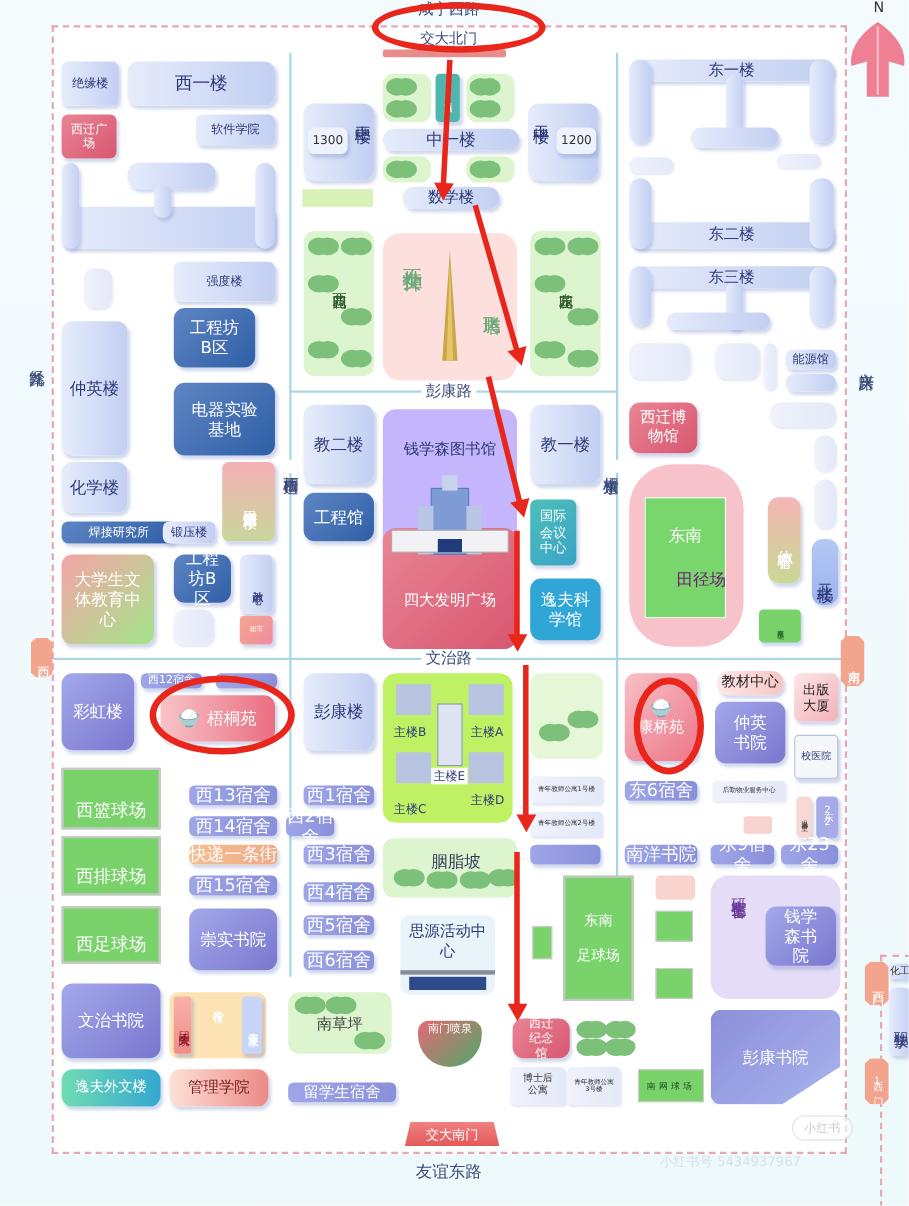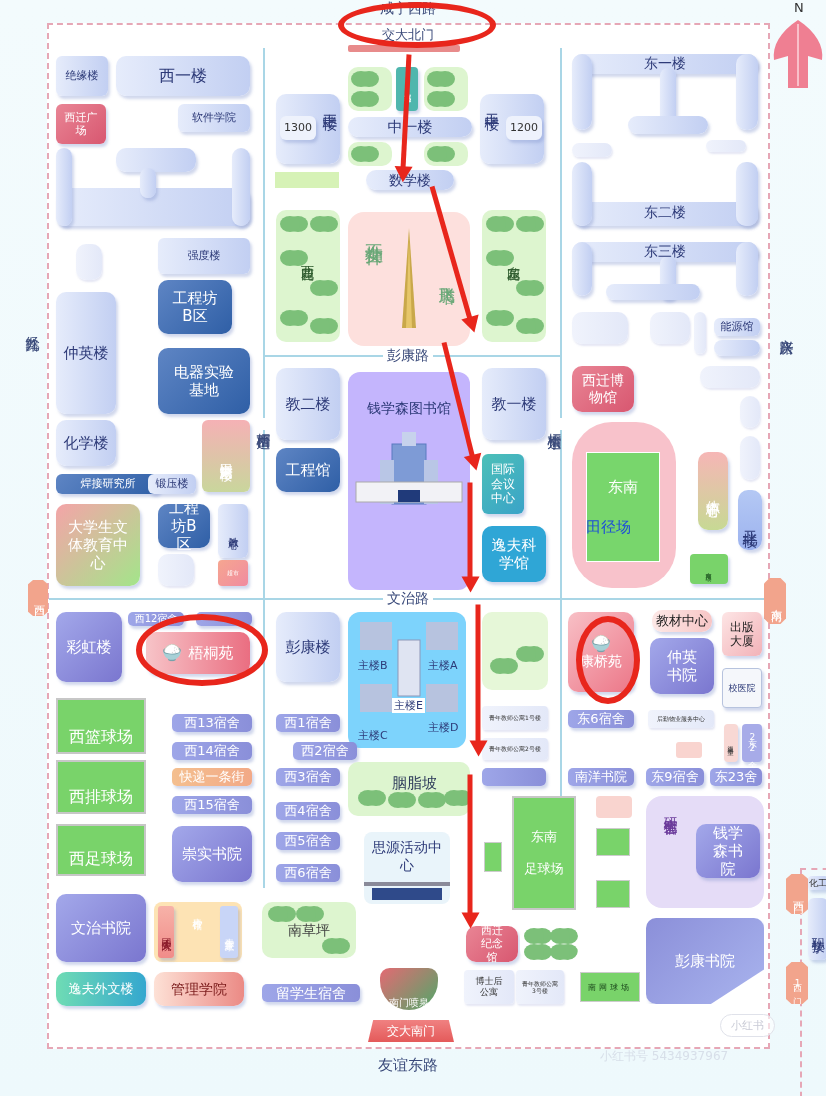--- a/index.html
+++ b/index.html
@@ -8,21 +8,21 @@
 .campus{position:absolute;left:47px;top:23px;width:723px;height:1026px;border:2px dashed #e6a7b6;background:#fff}
 .road-v{position:absolute;width:2px;background:#a9d6e6}
 .road-h{position:absolute;height:2px;background:#a9d6e6}
 .road-label{position:absolute;font-size:14px;color:#3a4a7a;background:#fff;padding:0 4px;white-space:nowrap}
 .vtxt{writing-mode:vertical-rl;text-orientation:upright;letter-spacing:1px}
 .bldg{position:absolute;display:flex;align-items:center;justify-content:center;text-align:center;border-radius:10px;background:linear-gradient(90deg,#e6ecfb,#c2cff2);box-shadow:2px 3px 3px rgba(120,140,200,.35);font-size:15px;color:#2d3a78;line-height:1.2}
 .bldg.sm{font-size:11px;border-radius:6px}
 .bldg.xs{font-size:6px;border-radius:4px;color:#333}
 .dark{background:linear-gradient(135deg,#5e85c4,#2f5fa6);color:#fff}
 .purple{background:linear-gradient(135deg,#a3a8ea,#7a76cf);color:#fff}
-.dorm{background:linear-gradient(90deg,#9ea6e8,#8a8fd9);color:#fff;font-size:13px;border-radius:5px}
+.dorm{background:linear-gradient(90deg,#9ea6e8,#8a8fd9);color:#fff;font-size:16px;border-radius:5px}
 .pink{background:linear-gradient(135deg,#e98595,#d85770);color:#fff}
 .court{position:absolute;background:#79d36a;border:2px solid #c7c7c7;color:#fff;font-size:16px;display:flex;align-items:flex-end;justify-content:center;padding-bottom:4px}
 .trees{position:absolute;background:#ddf5cf;border-radius:10px;overflow:hidden}
 .tree{position:absolute;width:20px;height:16px;border-radius:50%;background:#7cc079;box-shadow:8px 0 0 #7cc079}
 .gate{position:absolute;background:#f2a48c;color:#fff;font-size:11px;display:flex;align-items:center;justify-content:center;clip-path:polygon(25% 0,75% 0,100% 12%,100% 88%,75% 100%,25% 100%,0 88%,0 12%)}
 .ring{position:absolute;border:6px solid #e8261c;border-radius:50%}
 .arrow{position:absolute;height:5px;background:#e8261c;transform-origin:0 50%}
 .arrow::after{content:"";position:absolute;right:-10px;top:-7px;border-left:16px solid #e8261c;border-top:9px solid transparent;border-bottom:9px solid transparent}
 .muted{background:linear-gradient(90deg,#f0f3fc,#e3e8f8);box-shadow:1px 2px 2px rgba(150,160,210,.25)}
 </style>
@@ -141,20 +141,23 @@
     <div class="tree" style="left:34px;top:70px"></div>
   <div class="tree" style="left:4px;top:100px"></div>
     <div class="tree" style="left:34px;top:108px"></div>
   <div class="vtxt" style="position:absolute;left:22px;top:46px;font-size:13px;color:#2d5a2d">东花园</div>
 </div>
 
 <div class="bldg" style="left:276px;top:368px;width:64px;height:72px">教二楼</div>
 <div class="bldg dark" style="left:276px;top:448px;width:64px;height:44px">工程馆</div>
 <div class="abs" style="left:348px;top:372px;width:122px;height:218px;background:#c4b5fd;border-radius:12px">
   <div style="position:absolute;top:28px;width:122px;text-align:center;font-size:14px;color:#2d3a78">钱学森图书馆</div>
+  <div class="pink" style="position:absolute;left:0;top:108px;width:122px;height:110px;border-radius:12px;display:flex;align-items:center;justify-content:center">
+    <span style="font-size:14px;color:#fff;margin-top:22px">四大发明广场</span>
+  </div>
   <svg width="110" height="80" style="position:absolute;left:6px;top:58px">
     <rect x="38" y="14" width="34" height="60" fill="#7e9bd6" stroke="#5a7bc0"></rect>
     <rect x="48" y="2" width="14" height="14" fill="#c7d2ec"></rect>
     <rect x="26" y="30" width="14" height="44" fill="#b9c6e6"></rect>
     <rect x="70" y="30" width="14" height="44" fill="#b9c6e6"></rect>
     <rect x="2" y="52" width="106" height="20" fill="#f2f2f6" stroke="#aaa"></rect>
     <rect x="44" y="60" width="22" height="12" fill="#203a7a"></rect>
   </svg>
 </div>
 <div class="bldg" style="left:482px;top:368px;width:64px;height:72px">教一楼</div>
@@ -191,21 +194,21 @@
 <div class="bldg sm" style="left:714px;top:318px;width:46px;height:18px">能源馆</div>
 <div class="bldg" style="left:714px;top:340px;width:46px;height:16px"></div>
 <div class="bldg muted" style="left:700px;top:366px;width:60px;height:22px"></div>
 <div class="bldg muted" style="left:740px;top:396px;width:20px;height:32px"></div>
 <div class="bldg muted" style="left:740px;top:436px;width:20px;height:44px"></div>
 <div class="bldg pink" style="left:572px;top:366px;width:62px;height:46px;font-size:14px;padding:0 8px">西迁博物馆</div>
 
 <div class="abs" style="left:572px;top:422px;width:104px;height:166px;background:#f8c2cb;border-radius:40px">
   <div style="position:absolute;left:14px;top:30px;width:74px;height:110px;background:#78d66c;border:1px solid #fff"></div>
   <div style="position:absolute;left:14px;width:74px;text-align:center;top:56px;color:#fff;font-size:15px">东南</div>
-  <div style="position:absolute;left:14px;width:74px;text-align:left;top:96px;color:#1d4ed8;font-size:15px">田径场</div>
+  <div style="position:absolute;left:14px;width:74px;text-align:right;top:96px;color:#701a75;font-size:15px">田径场</div>
 </div>
 <div class="bldg vtxt" style="left:698px;top:452px;width:30px;height:78px;background:linear-gradient(180deg,#f6b6b6,#c7d994);color:#fff;font-size:14px">体育中心</div>
 <div class="bldg vtxt" style="left:738px;top:490px;width:24px;height:60px;background:linear-gradient(180deg,#b4c8f4,#9db3ef)">北二楼</div>
 <div class="bldg xs vtxt" style="left:690px;top:554px;width:38px;height:30px;background:#79d36a;color:#2d6a2d">东南网球场</div>
 
 <div class="gate" style="left:764px;top:578px;width:22px;height:46px">
     <span class="vtxt">东南门</span>
   </div>
 
 <div class="bldg purple" style="left:56px;top:612px;width:66px;height:70px">彩虹楼</div>
@@ -226,36 +229,36 @@
 <div class="bldg purple" style="left:56px;top:894px;width:90px;height:68px">文治书院</div>
 <div class="abs" style="left:154px;top:902px;width:88px;height:60px;background:#fde3b4;border-radius:8px">
   <div class="bldg sm vtxt" style="left:4px;top:4px;width:16px;height:52px;background:linear-gradient(180deg,#f7b2a8,#f08c89);color:#8a1a2a;font-size:10px;border-radius:3px">团委大院</div>
   <div class="vtxt" style="position:absolute;left:36px;top:8px;font-size:10px;color:#fff">青柠馆</div>
   <div class="bldg sm vtxt" style="left:66px;top:4px;width:18px;height:52px;background:#c8d5f7;color:#fff;font-size:10px;border-radius:3px">青年之家</div>
 </div>
 <div class="bldg" style="left:56px;top:972px;width:90px;height:34px;background:linear-gradient(90deg,#6fdcb4,#34a7cf);color:#fff;font-size:13px">逸夫外文楼</div>
 <div class="bldg" style="left:154px;top:972px;width:90px;height:34px;background:linear-gradient(90deg,#fde1d6,#eb8a85);color:#7a1a1a;font-size:14px">管理学院</div>
 
 <div class="bldg" style="left:276px;top:612px;width:64px;height:70px">彭康楼</div>
-<div class="abs" style="left:348px;top:612px;width:118px;height:136px;background:#7dd3fc;border-radius:12px">
+<div class="abs" style="left:348px;top:612px;width:118px;height:136px;background:#bef264;border-radius:12px">
   <svg width="122" height="136" style="position:absolute;left:0;top:0">
     <rect x="12" y="10" width="32" height="28" fill="#b7c3df"></rect>
       <rect x="78" y="10" width="32" height="28" fill="#b7c3df"></rect>
     <rect x="12" y="72" width="32" height="28" fill="#b7c3df"></rect>
       <rect x="78" y="72" width="32" height="28" fill="#b7c3df"></rect>
     <rect x="50" y="28" width="22" height="56" fill="#dfe4f2" stroke="#8d97b8"></rect>
   </svg>
   <div style="position:absolute;left:10px;top:46px;font-size:11px;color:#2d3a78">主楼B</div>
   <div style="position:absolute;left:80px;top:46px;font-size:11px;color:#2d3a78">主楼A</div>
   <div style="position:absolute;left:44px;top:86px;font-size:11px;color:#2d3a78;background:#fff;padding:0 2px">主楼E</div>
   <div style="position:absolute;left:10px;top:116px;font-size:11px;color:#2d3a78">主楼C</div>
   <div style="position:absolute;left:80px;top:108px;font-size:11px;color:#2d3a78">主楼D</div>
 </div>
 <div class="bldg dorm" style="left:276px;top:714px;width:64px;height:18px">西1宿舍</div>
-<div class="bldg dorm" style="left:293px;top:742px;width:64px;height:18px">西2宿舍</div>
+<div class="bldg dorm" style="left:260px;top:742px;width:44px;height:18px">西2宿舍</div>
 <div class="bldg dorm" style="left:276px;top:768px;width:64px;height:18px">西3宿舍</div>
 <div class="bldg dorm" style="left:276px;top:802px;width:64px;height:18px">西4宿舍</div>
 <div class="bldg dorm" style="left:276px;top:832px;width:64px;height:18px">西5宿舍</div>
 <div class="bldg dorm" style="left:276px;top:864px;width:64px;height:18px">西6宿舍</div>
 <div class="trees" style="left:348px;top:762px;width:122px;height:54px">
   <div class="tree" style="left:10px;top:28px"></div>
     <div class="tree" style="left:40px;top:30px"></div>
     <div class="tree" style="left:70px;top:30px"></div>
     <div class="tree" style="left:96px;top:28px"></div>
   <div style="position:absolute;left:44px;top:12px;font-size:15px;color:#2d3a5a">胭脂坡</div>
@@ -264,21 +267,21 @@
   <div style="position:absolute;left:8px;top:6px;width:70px;text-align:center;font-size:14px;color:#2d3a78;line-height:1.3">思源活动中心</div>
   <div style="position:absolute;left:0;top:50px;width:86px;height:4px;background:#8a8a99"></div>
   <div style="position:absolute;left:8px;top:56px;width:70px;height:12px;background:#2f4a8a"></div>
 </div>
 <div class="trees" style="left:262px;top:902px;width:94px;height:56px">
   <div class="tree" style="left:6px;top:4px"></div>
     <div class="tree" style="left:34px;top:4px"></div>
     <div class="tree" style="left:60px;top:36px"></div>
   <div style="position:absolute;left:26px;top:20px;font-size:14px;color:#404040">南草坪</div>
 </div>
-<div class="abs" style="left:380px;top:968px;width:58px;height:42px;background:linear-gradient(135deg,#e46a73,#4fa869);border-radius:10px 10px 30px 30px;display:flex;align-items:flex-end;justify-content:center">
+<div class="abs" style="left:380px;top:928px;width:58px;height:42px;background:linear-gradient(135deg,#e46a73,#4fa869);border-radius:10px 10px 30px 30px;display:flex;align-items:flex-start;justify-content:center">
   <span style="font-size:10px;color:#fff">南门喷泉</span>
 </div>
 <div class="bldg dorm" style="left:262px;top:984px;width:98px;height:18px;font-size:14px">留学生宿舍</div>
 
 <div class="abs" style="left:482px;top:612px;width:66px;height:78px;background:#e6f7d8;border-radius:10px">
   <div class="tree" style="left:8px;top:46px"></div>
     <div class="tree" style="left:34px;top:34px"></div>
 </div>
 <div class="bldg xs muted" style="left:482px;top:706px;width:66px;height:24px;padding:0 6px">青年教师公寓1号楼</div>
 <div class="bldg xs muted" style="left:482px;top:738px;width:66px;height:22px;padding:0 6px">青年教师公寓2号楼</div>

